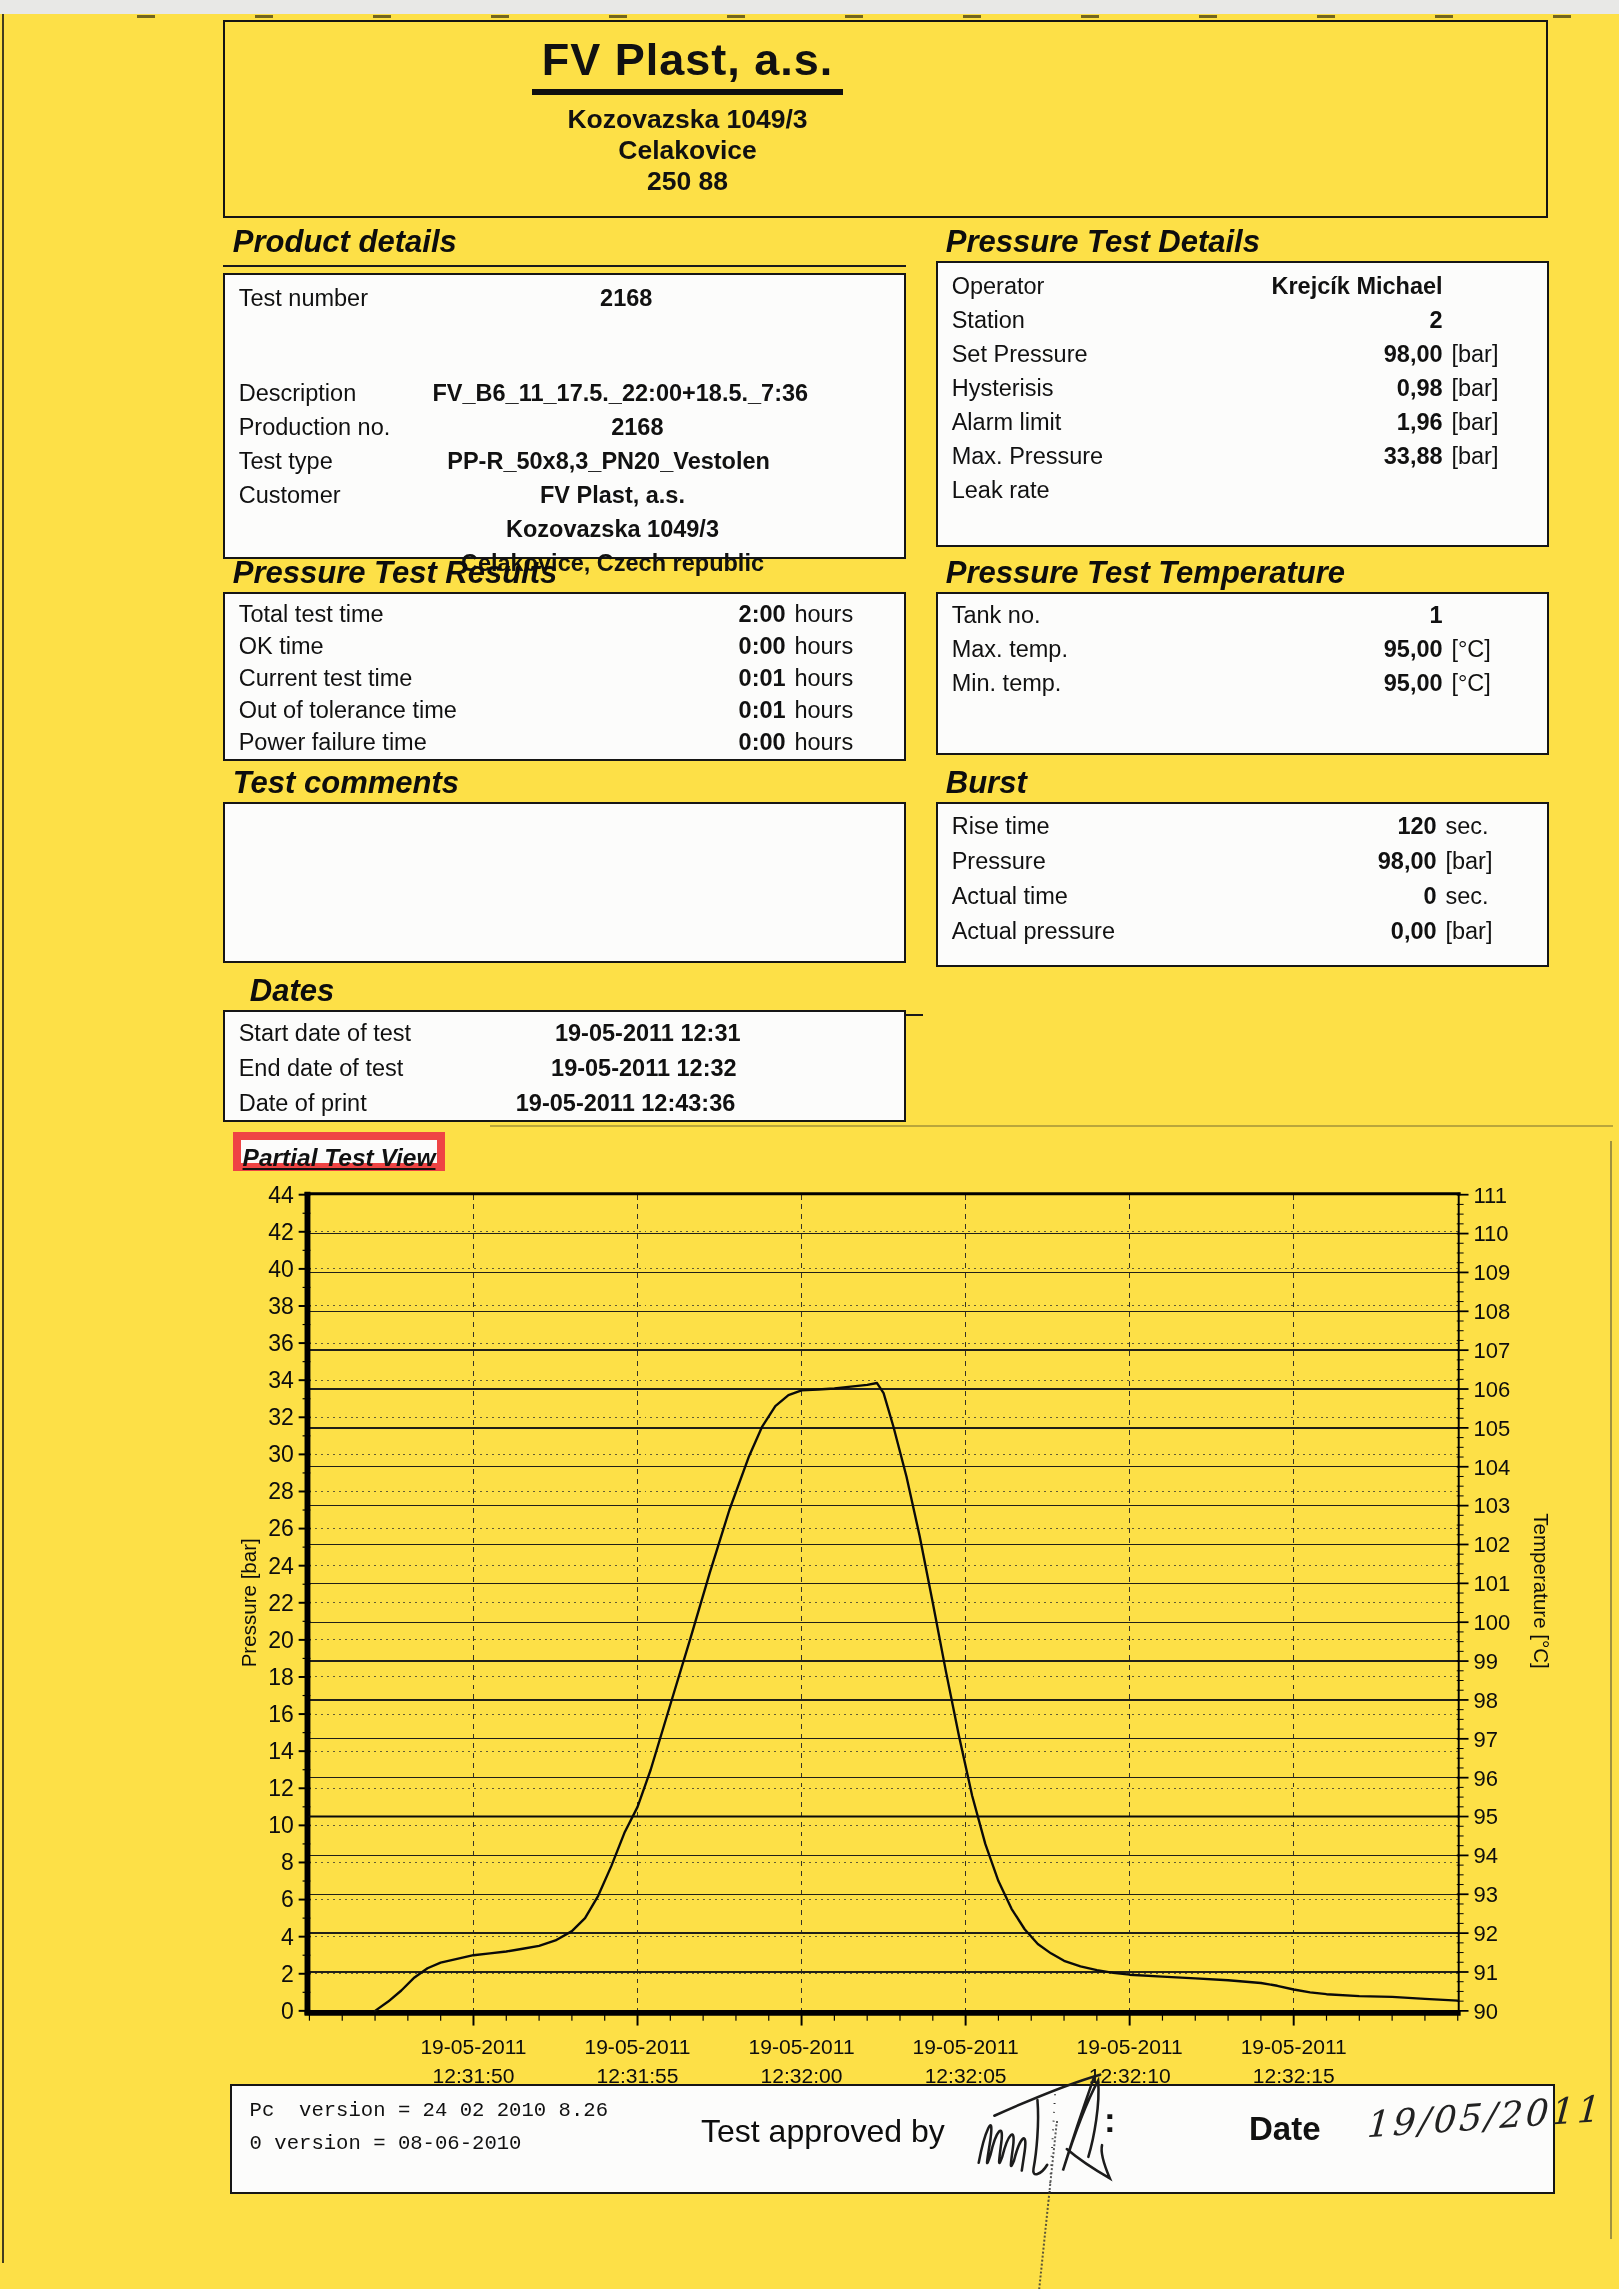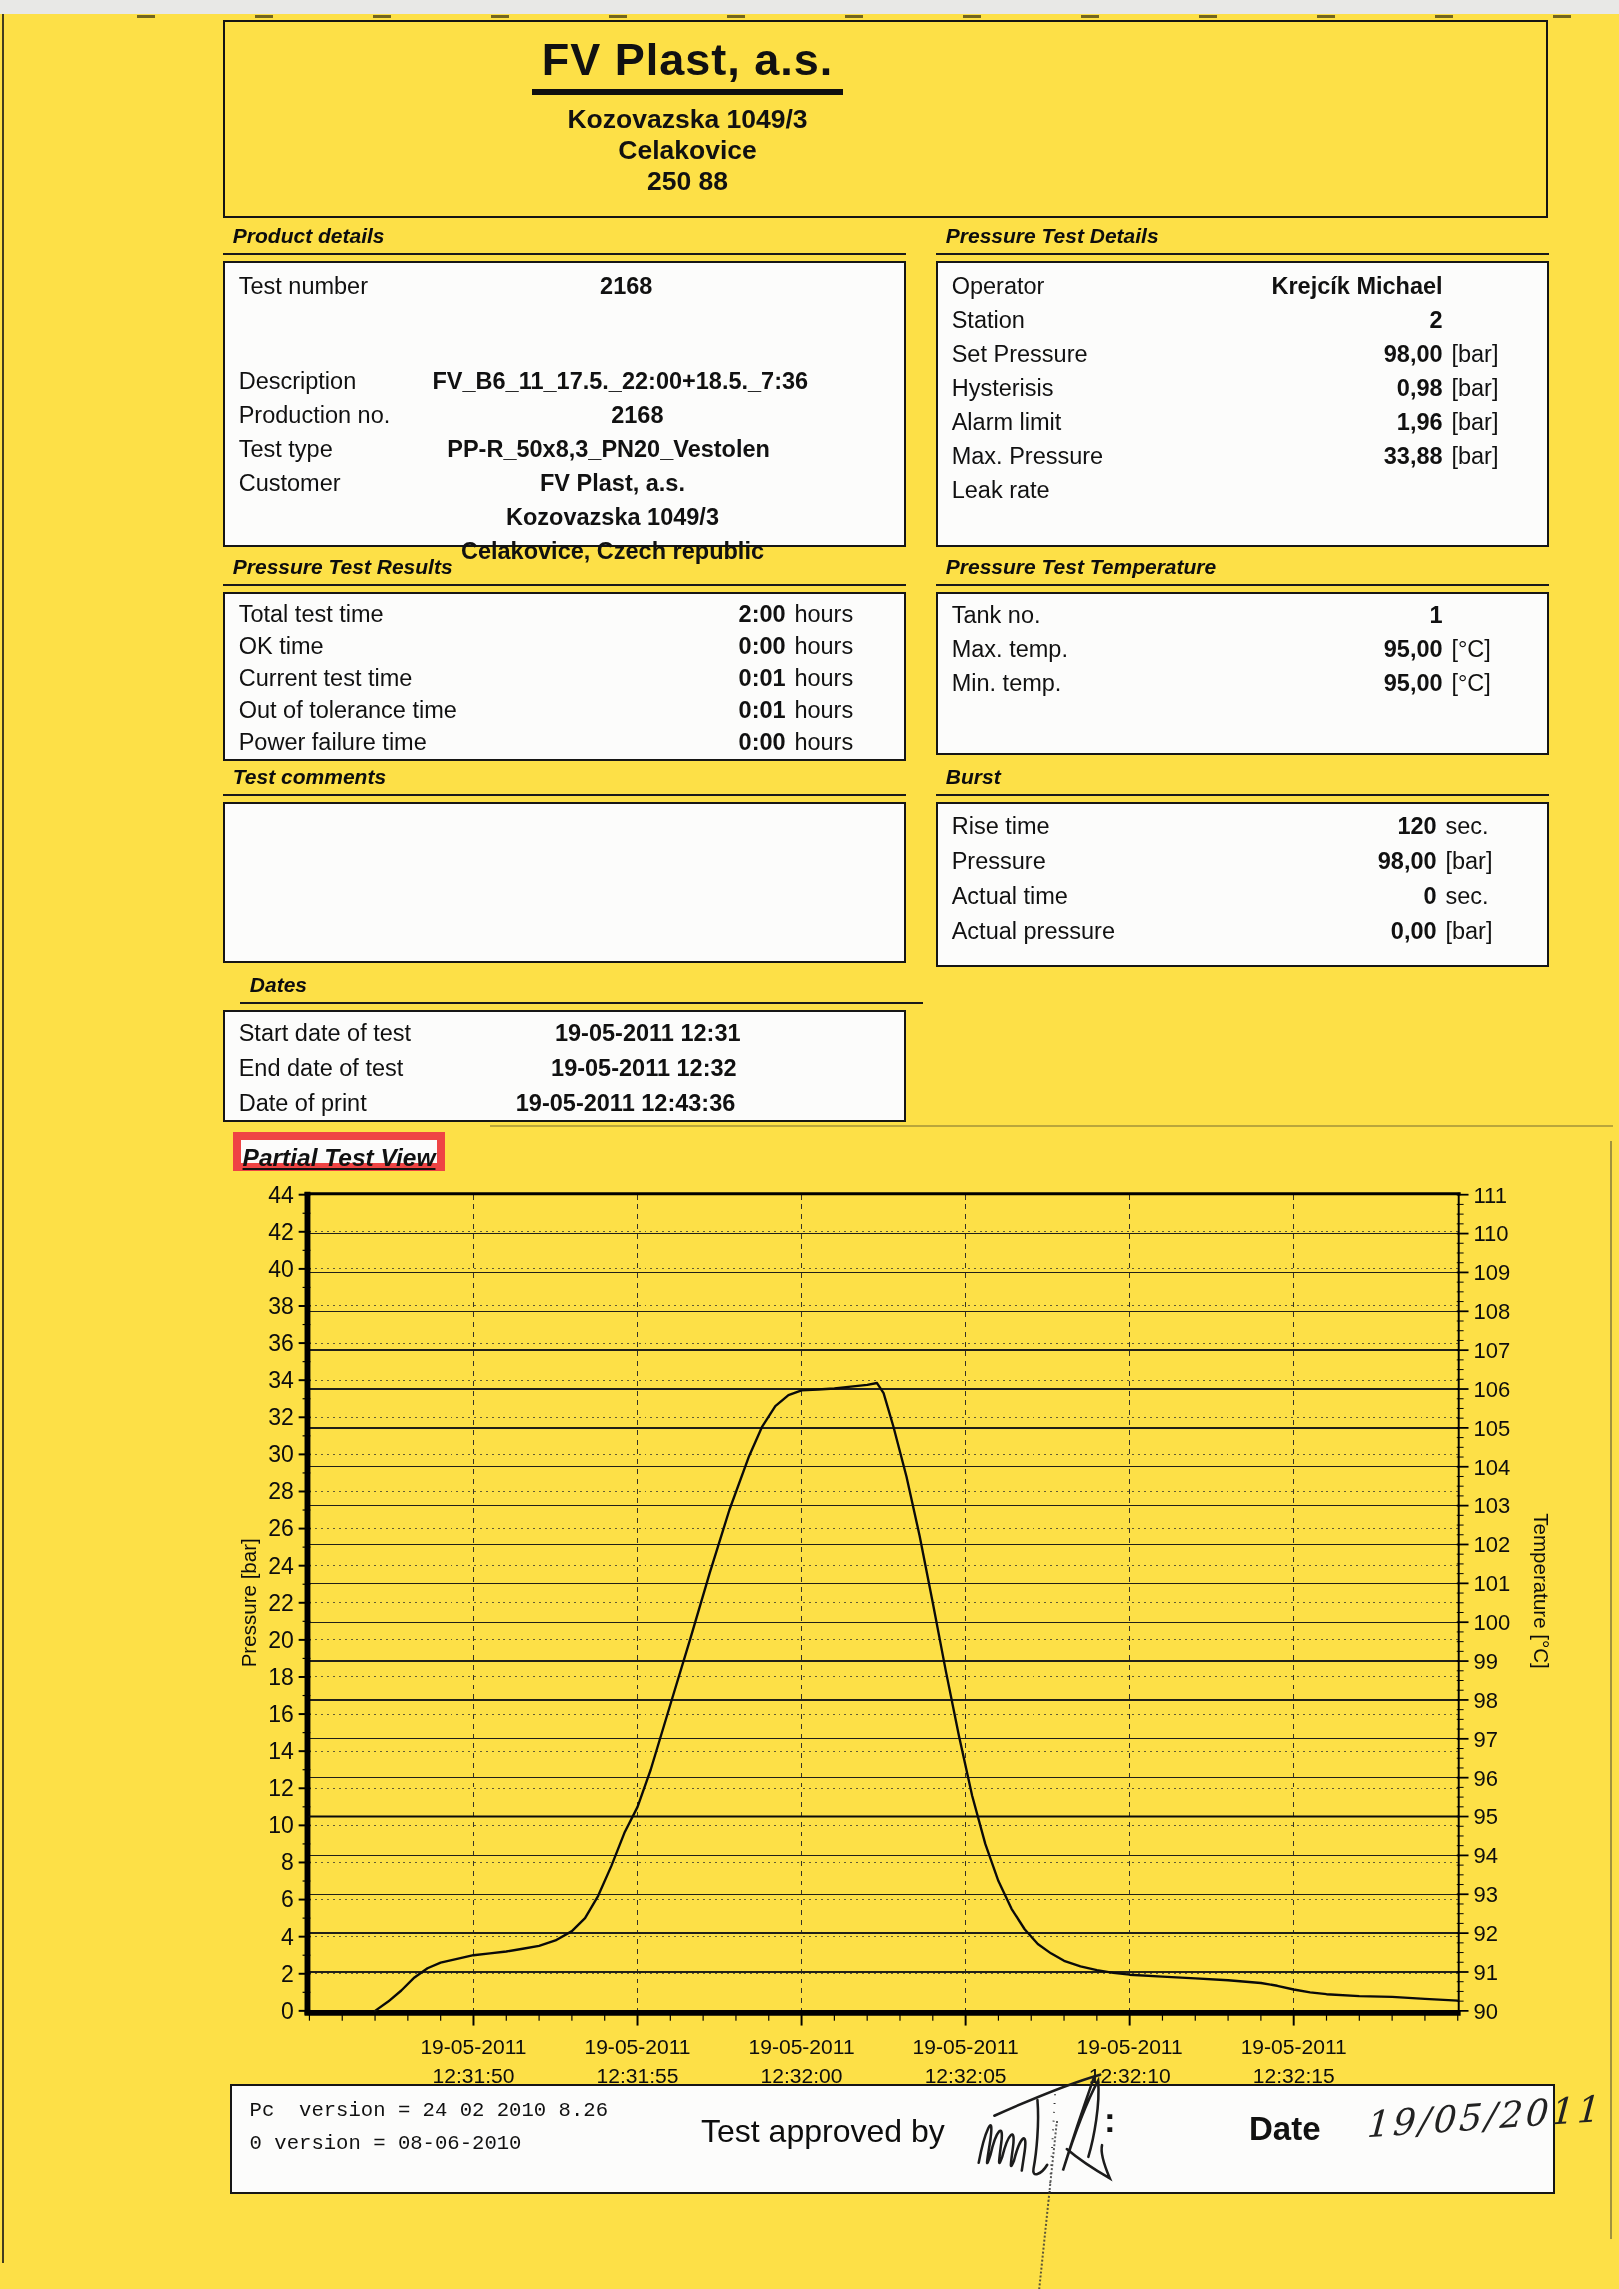--- a/index.html
+++ b/index.html
@@ -1,20 +1,20 @@
 <!DOCTYPE html>
 <html><head>
 <meta charset="utf-8">
 <style>
   html,body{margin:0;padding:0;background:#e8e8e6;}
   .page{position:relative;width:1619px;height:2290px;background:#fde047;
         font-family:"Liberation Sans",sans-serif;color:#111;overflow:hidden;margin:14px auto;}
   .abs{position:absolute;}
   .box{position:absolute;border:2.9px solid #161616;background:#fcfcfb;box-sizing:border-box;}
-  .hd{position:absolute;font-style:italic;font-weight:bold;font-size:21px;
+  .hd{position:absolute;font-style:italic;font-weight:bold;font-size:31px;
       border-bottom:2px solid #1a1a1a;padding:2px 0 4.9px 9.8px;box-sizing:border-box;color:#0d0d0d;}
   .row{display:flex;align-items:baseline;padding:0 19.6px 0 13.7px;line-height:34px;font-size:23.5px;}
   .row .lb{flex:0 0 auto;}
   .lbl-prod{flex:0 0 214px;}
   .lbl-det{flex:0 0 245px;}
   .lbl-date{flex:0 0 271px;}
   .vl{flex:1;text-align:right;font-weight:bold;white-space:pre;}
   .vl-left{flex:1;text-align:center;font-weight:bold;white-space:pre-line;line-height:34px;}
   .un{flex:0 0 76px;text-align:left;padding-left:8.8px;font-weight:normal;}
   .un-wide{flex:0 0 90px;}
@@ -55,21 +55,21 @@
   <div class="header-block">
     <div class="header-inner">
       <div class="company">FV Plast, a.s.</div>
       <div class="addr" style="margin-top:9.8px">Kozovazska 1049/3</div>
       <div class="addr">Celakovice</div>
       <div class="addr">250 88</div>
     </div>
   </div>
 
   <div class="hd" style="left:223px;top:208px;width:683px;">Product details</div>
-  <div class="box" style="left:223px;top:247px;width:683px;height:286px;padding-top:5.9px;">
+  <div class="box" style="left:223px;top:259px;width:683px;height:286px;padding-top:5.9px;">
     <div class="row">
       <span class="lb lbl-prod">Test number</span>
       <span class="vl-left">2168</span>
     </div>
     <div class="row gap-top">
       <span class="lb lbl-prod">Description</span>
       <span class="vl-left">FV_B6_11_17.5._22:00+18.5._7:36</span>
     </div>
     <div class="row">
       <span class="lb lbl-prod">Production no.</span>

